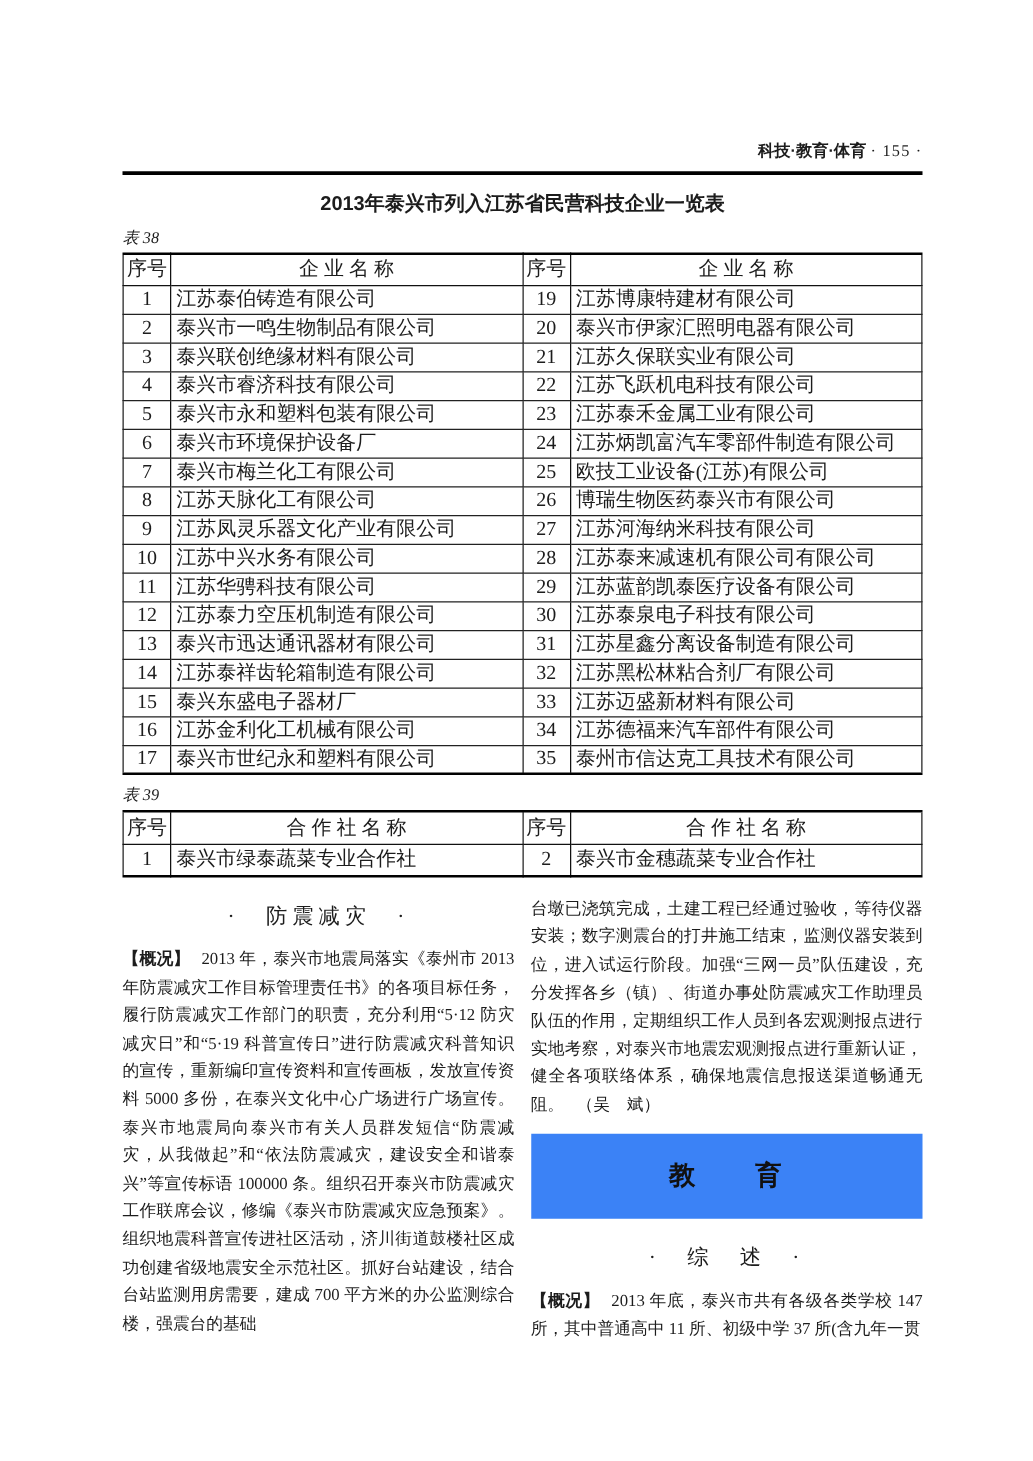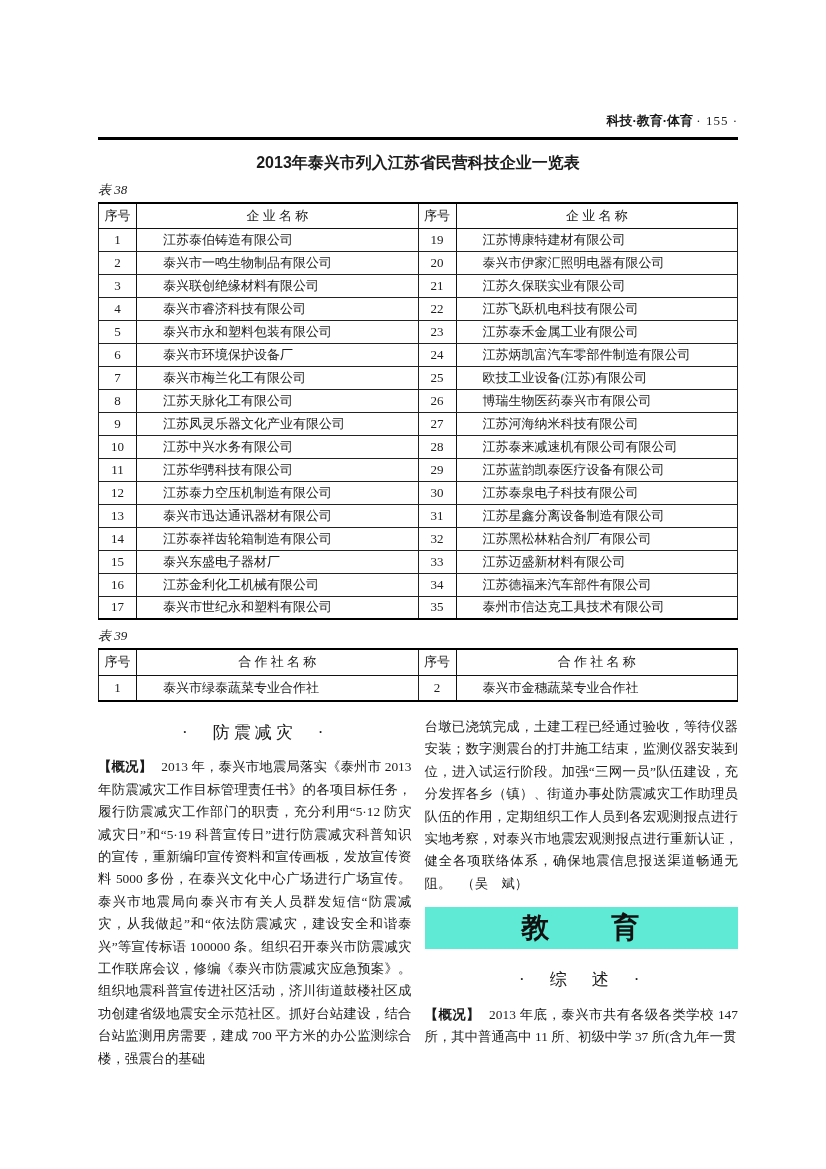--- a/index.html
+++ b/index.html
@@ -10,41 +10,41 @@
 
   .page-header { margin-top: 112px; text-align: right; font-size: 13px; }
   .page-header .section { font-family: "Liberation Sans", "DejaVu Sans", sans-serif; font-weight: bold; }
   .page-header .pageno { font-family: "Liberation Serif", serif; letter-spacing: 1px; }
   .header-rule { margin-top: 7px; border: none; border-top: 3px solid #000; }
 
   .table-title { margin-top: 13px; text-align: center; font-family: "Liberation Sans", "DejaVu Sans", sans-serif; font-weight: bold; font-size: 16px; }
   .table-label { margin-top: 7px; font-size: 13px; font-style: italic; }
 
   table.listing { width: 100%; margin-top: 3px; border-collapse: collapse; table-layout: fixed;
-                  font-size: 13px; }
+                  font-size: 16px; }
   table.listing { border: 1.5px solid #111; border-top: 2.5px solid #000; border-bottom: 2.5px solid #000; }
   table.listing th, table.listing td { border: 1px solid #222; height: 23px; overflow: hidden; white-space: nowrap; }
   table.listing th { font-weight: normal; height: 25px; border-bottom: 1.5px solid #111; text-align: center; }
   table.listing .col-no { width: 38px; text-align: center; border-right: 1.8px solid #111; }
-  table.listing .col-name { padding-left: 26px; text-align: left; }
+  table.listing .col-name { padding-left: 4px; text-align: left; }
   table.listing th.col-name { text-align: center; padding-left: 0; }
   table.coop th, table.coop td { height: 26px; }
 
   .text-columns { display: flex; gap: 13px; margin-top: 14px; }
   .col { width: 313.5px; font-size: 13.4px; line-height: 22.4px; text-align: justify; }
 
   .section-heading { text-align: center; font-size: 17px; letter-spacing: 4px; margin: 6px 0 12px 0; }
   .overview-label { font-weight: bold; margin-right: 9px; }
   .para { text-align: justify; }
   .signature { margin-left: 10px; }
 
-  .edu-banner { margin: 12px 0 0 0; height: 42px; background: #5eead4;
+  .edu-banner { margin: 12px 0 0 0; height: 68px; background: #3b82f6;
                 display: flex; align-items: center; justify-content: center;
                 font-family: "Liberation Sans", "DejaVu Sans", sans-serif;
-                font-weight: bold; font-size: 28px; letter-spacing: 2px; color: #111; }
+                font-weight: bold; font-size: 21px; letter-spacing: 2px; color: #111; }
   .edu-heading { margin-top: 20px; margin-bottom: 12px; }
 </style>
 </head>
 <body>
 
 <div class="sheet">
   <div class="content">
 
     <div class="page-header">
       <span class="section">科技·教育·体育</span>

